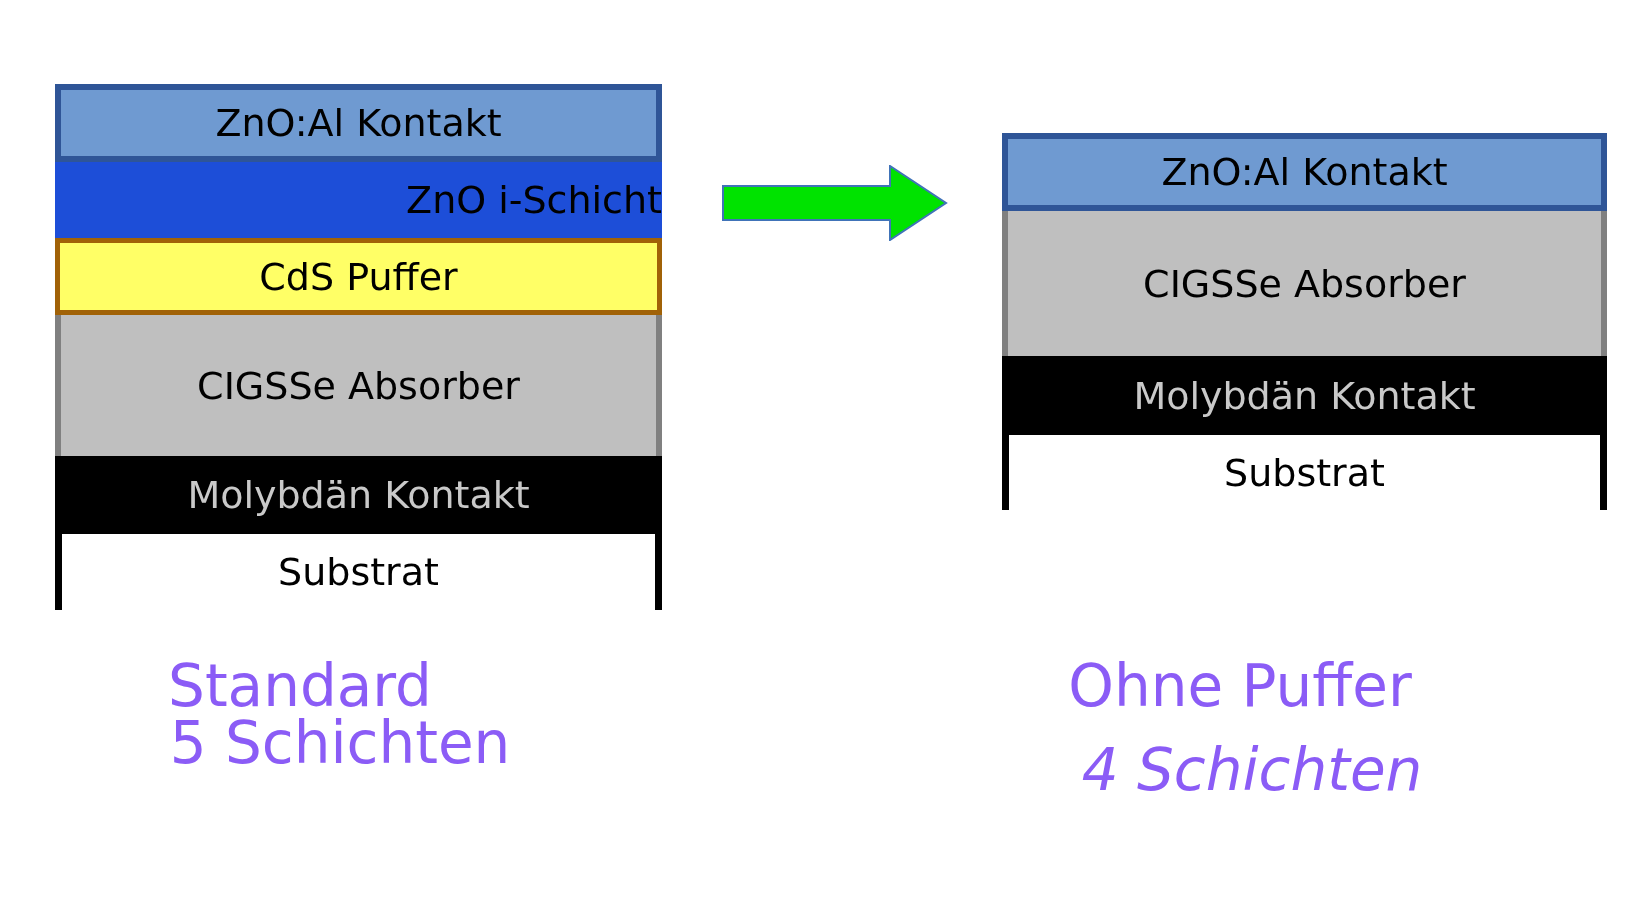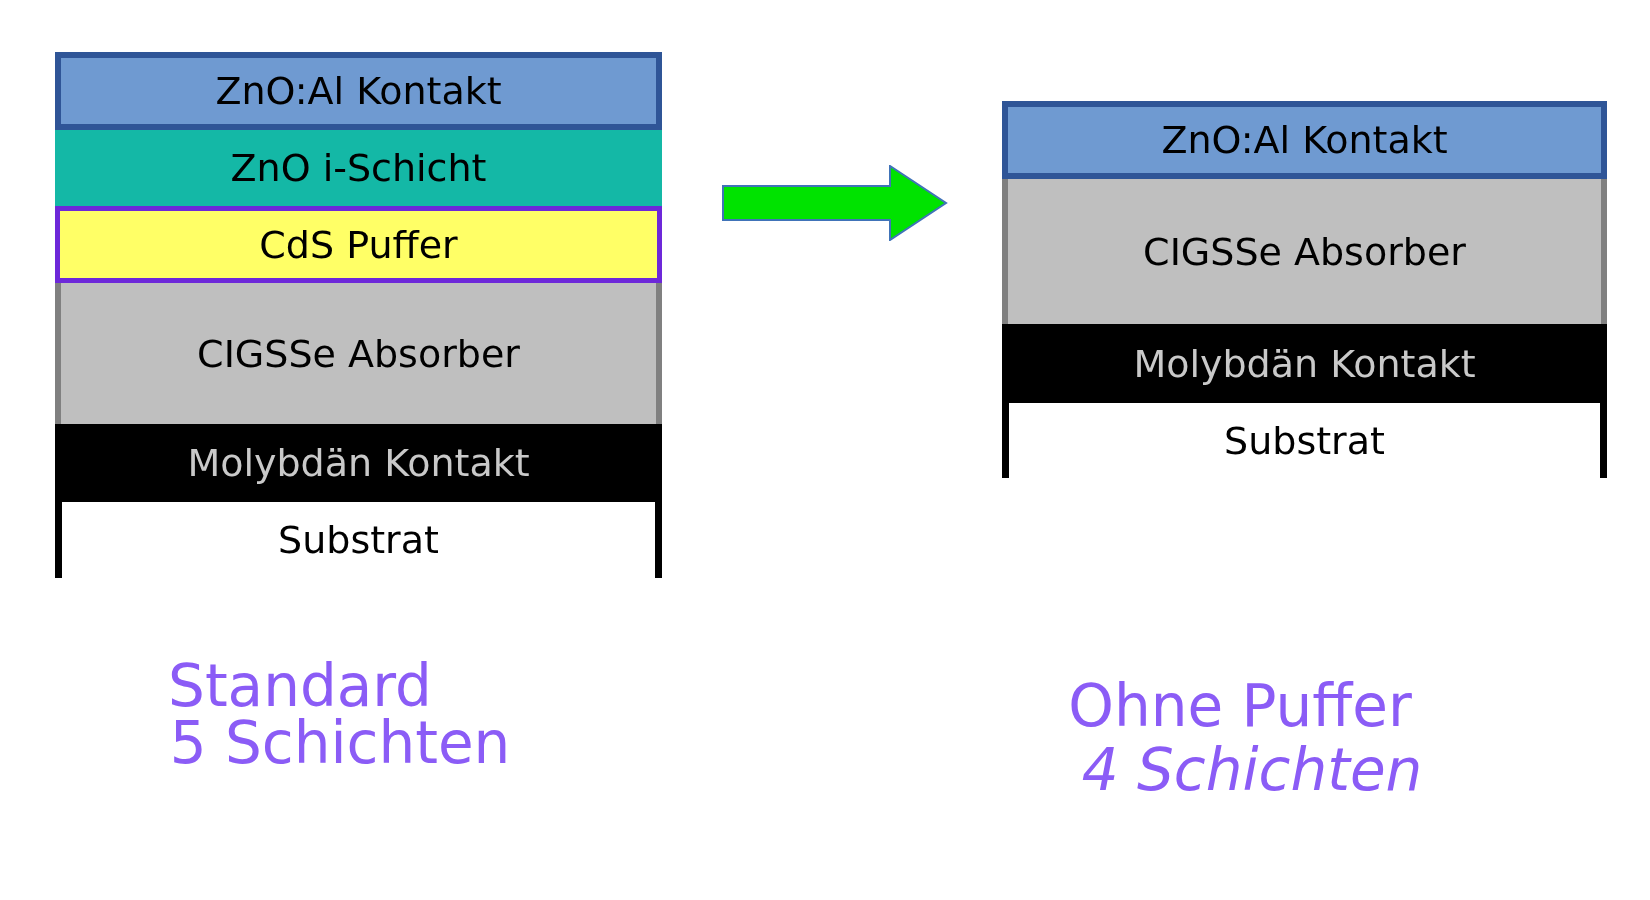--- a/index.html
+++ b/index.html
@@ -5,40 +5,40 @@
   html, body { margin: 0; padding: 0; background: #ffffff; }
   .canvas {
     position: relative;
     width: 1650px;
     height: 900px;
     background: #ffffff;
     overflow: hidden;
     font-family: "DejaVu Sans", "Liberation Sans", sans-serif;
   }
 
-  .stack { position: absolute; }
+  .stack { position: absolute; margin-top: 32px; }
   .stack-left  { left: 55px;   top: 52px;  width: 607px; }
   .stack-right { left: 1002px; top: 101px; width: 605px; }
 
   .layer {
     box-sizing: border-box;
     width: 100%;
     display: flex;
     align-items: center;
     justify-content: center;
     font-size: 38px;
     line-height: 1;
     color: #000000;
     white-space: nowrap;
   }
 
   
   .l-znoal    { height: 78px; background: #6F9AD1; border: 6px solid #2F5597; }
-  .l-znoi     { height: 76px; background: #14b8a6; }
-  .l-cds      { height: 77px; background: #FFFF66; border: 5px solid #6d28d9; }
+  .l-znoi     { height: 76px; background: #1d4ed8; justify-content: flex-end; }
+  .l-cds      { height: 77px; background: #FFFF66; border: 5px solid #a16207; }
   .l-cigsse   { height: 141px; background: #BFBFBF;
                 border-left: 6px solid #808080; border-right: 6px solid #808080; }
   .l-moly     { height: 78px; background: #000000; color: #C9C9C9; }
   .l-substrat { height: 76px; background: #FFFFFF;
                 border-left: 7px solid #000000; border-right: 7px solid #000000; }
 
   
   .r-znoal    { height: 78px; background: #6F9AD1; border: 6px solid #2F5597; }
   .r-znos     { height: 74px;
                 background-color: #FAFAA0;
@@ -57,21 +57,21 @@
   .caption {
     position: absolute;
     transform: translate(-50%, -50%);
     font-size: 58px;
     line-height: 1;
     color: #8b5cf6;
     white-space: nowrap;
   }
   .cap-title-left     { left: 300px;  top: 686px; }
   .cap-subtitle-left  { left: 340px;  top: 743px; }
-  .cap-title-right    { left: 1240px; top: 686px; margin-top: 20px; }
+  .cap-title-right    { left: 1240px; top: 686px; }
   .cap-subtitle-right { left: 1252px; top: 770px; font-style: italic; }
 </style>
 </head>
 <body>
 
 <div class="canvas">
 
   <section class="stack stack-left">
     <div class="layer l-znoal">
       <span>ZnO:Al Kontakt</span>

